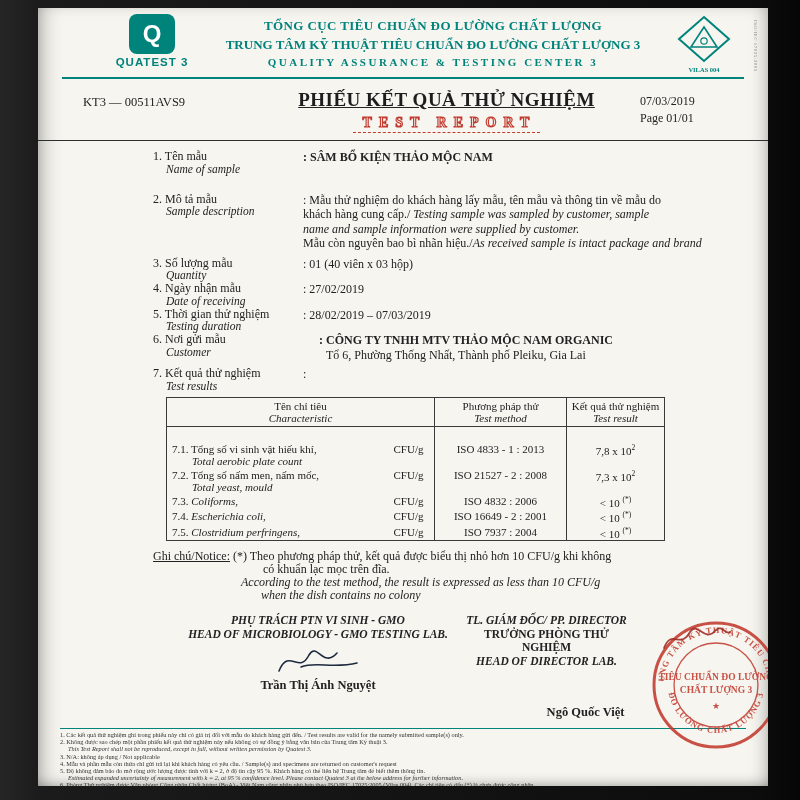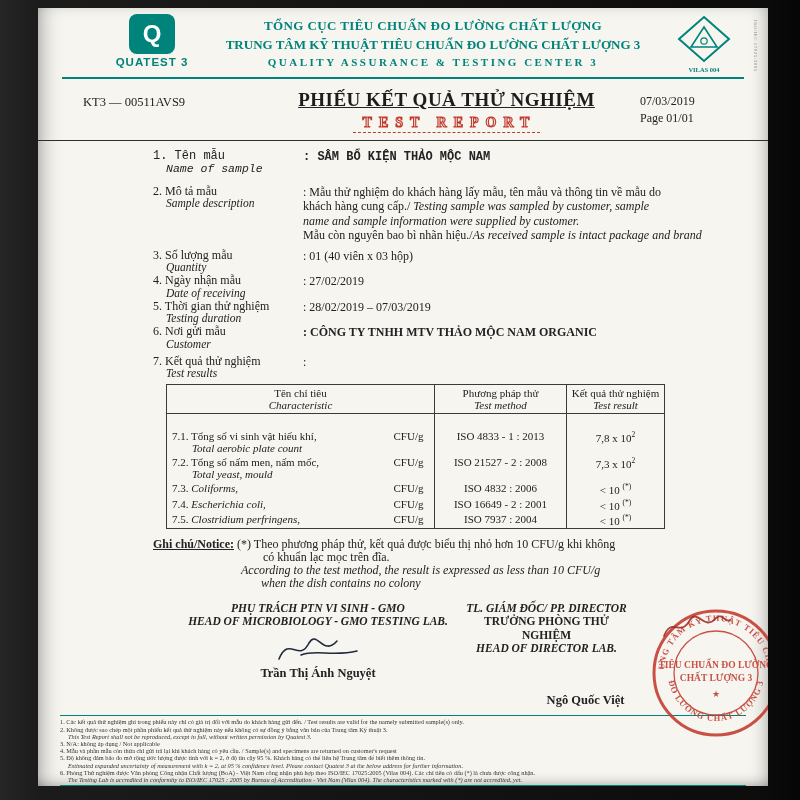--- a/index.html
+++ b/index.html
@@ -45,40 +45,40 @@
   .dh-right { font-size:12px; line-height:17px; padding-top:4px; }
   .black-rule { border-top:1.5px solid #2e2e2e; margin-top:5px; }
   
   .body-area { padding:9px 38px 0 115px; font-size:12px; }
   .field { display:flex; margin-bottom:1px; }
   .f-label { flex:0 0 150px; line-height:12.5px; }
   .f-en { font-style:italic; font-size:11.5px; padding-left:13px; line-height:12px; }
   .f-val { flex:1; line-height:14.5px; }
   .bold { font-weight:bold; }
   .ital { font-style:italic; }
-  .mb10 { margin-bottom:10px;font-family:Liberation Mono, monospace; } .mb6 { margin-bottom:6px; } .mb5 { margin-bottom:5px; }
+  .mb10 { margin-bottom:18px; } .mb6 { margin-bottom:6px; } .mb5 { margin-bottom:5px;gap:16px; }
   .f6-addr { padding-left:7px; }
   
   table.results { border-collapse:collapse; margin:5px 0 0 13px; font-size:11px; color:#222;
                   border:1.4px solid #3a3a3a; }
   .results th, .results td { padding:1px 5px; vertical-align:top; }
   .results thead th { border-bottom:1.2px solid #3a3a3a; font-weight:normal; text-align:center;
                       line-height:12px; padding:2px 4px; }
   .th-en { font-style:italic; }
   .results .b-l { border-left:1px solid #3a3a3a; }
   .c-name { width:222px; line-height:12px; }
   .nm-en { font-style:italic; padding-left:20px; line-height:12px; }
   .c-unit { width:46px; text-align:left; }
   .c-meth { width:132px; text-align:center; }
   .c-res { width:98px; text-align:center; }
   .results sup { font-size:7.5px; }
   .results tbody tr:first-child td { padding-top:16px;margin-top:28px; }
   
   .notice { margin-top:9px; font-size:12px; line-height:13px; }
-  .n-label { font-weight:bold; text-decoration:underline; }
+  .n-label { font-weight:normal; text-decoration:underline; }
   .n-l2 { padding-left:110px; }
   .n-en { font-style:italic; padding-left:88px; }
   .n-en2 { font-style:italic; padding-left:108px; }
   
   .sig-row { display:flex; margin-top:12px; position:relative; padding:0 100px 0 20px; }
   .sig-col { text-align:center; font-size:11.5px; line-height:13.5px; }
   .sig-left { width:290px; }
   .sig-right { flex:1; }
   .sig-t { font-weight:bold; font-style:italic; }
   .sig-tb { font-weight:bold; }
@@ -196,20 +196,21 @@
     </div>
 
     <div class="field mb5">
       <div class="f-label">
         <span>6.</span>
         <span>Nơi gửi mẫu</span>
         <div class="f-en">Customer</div>
       </div>
       <div class="f-val">
         <div class="bold">: CÔNG TY TNHH MTV THẢO MỘC NAM ORGANIC</div>
+        <div class="f6-addr">Tổ 6, Phường Thống Nhất, Thành phố Pleiku, Gia Lai</div>
       </div>
     </div>
 
     <div class="field">
       <div class="f-label">
         <span>7.</span>
         <span>Kết quả thử nghiệm</span>
         <div class="f-en">Test results</div>
       </div>
       <div class="f-val">:</div>

